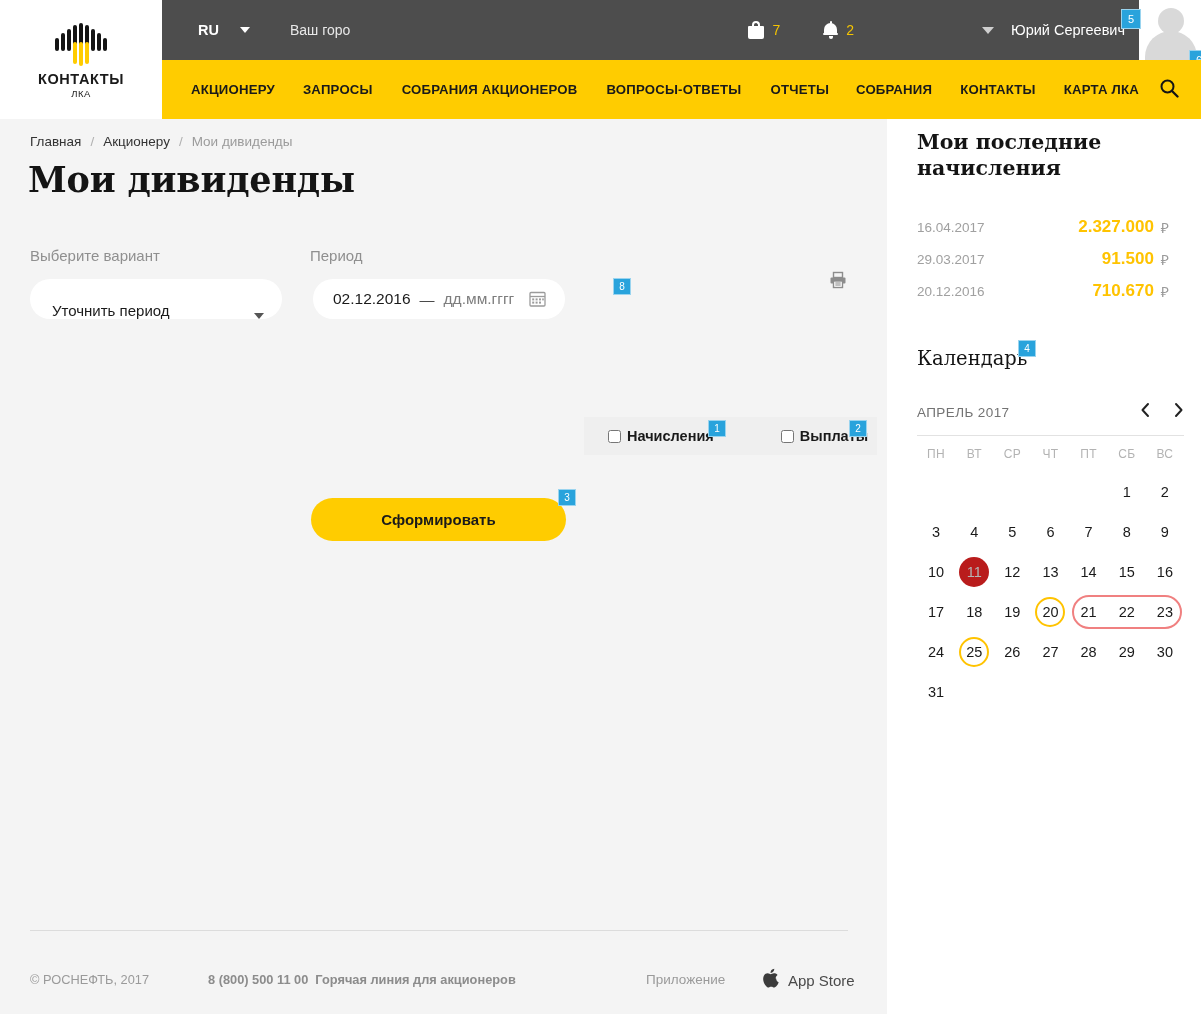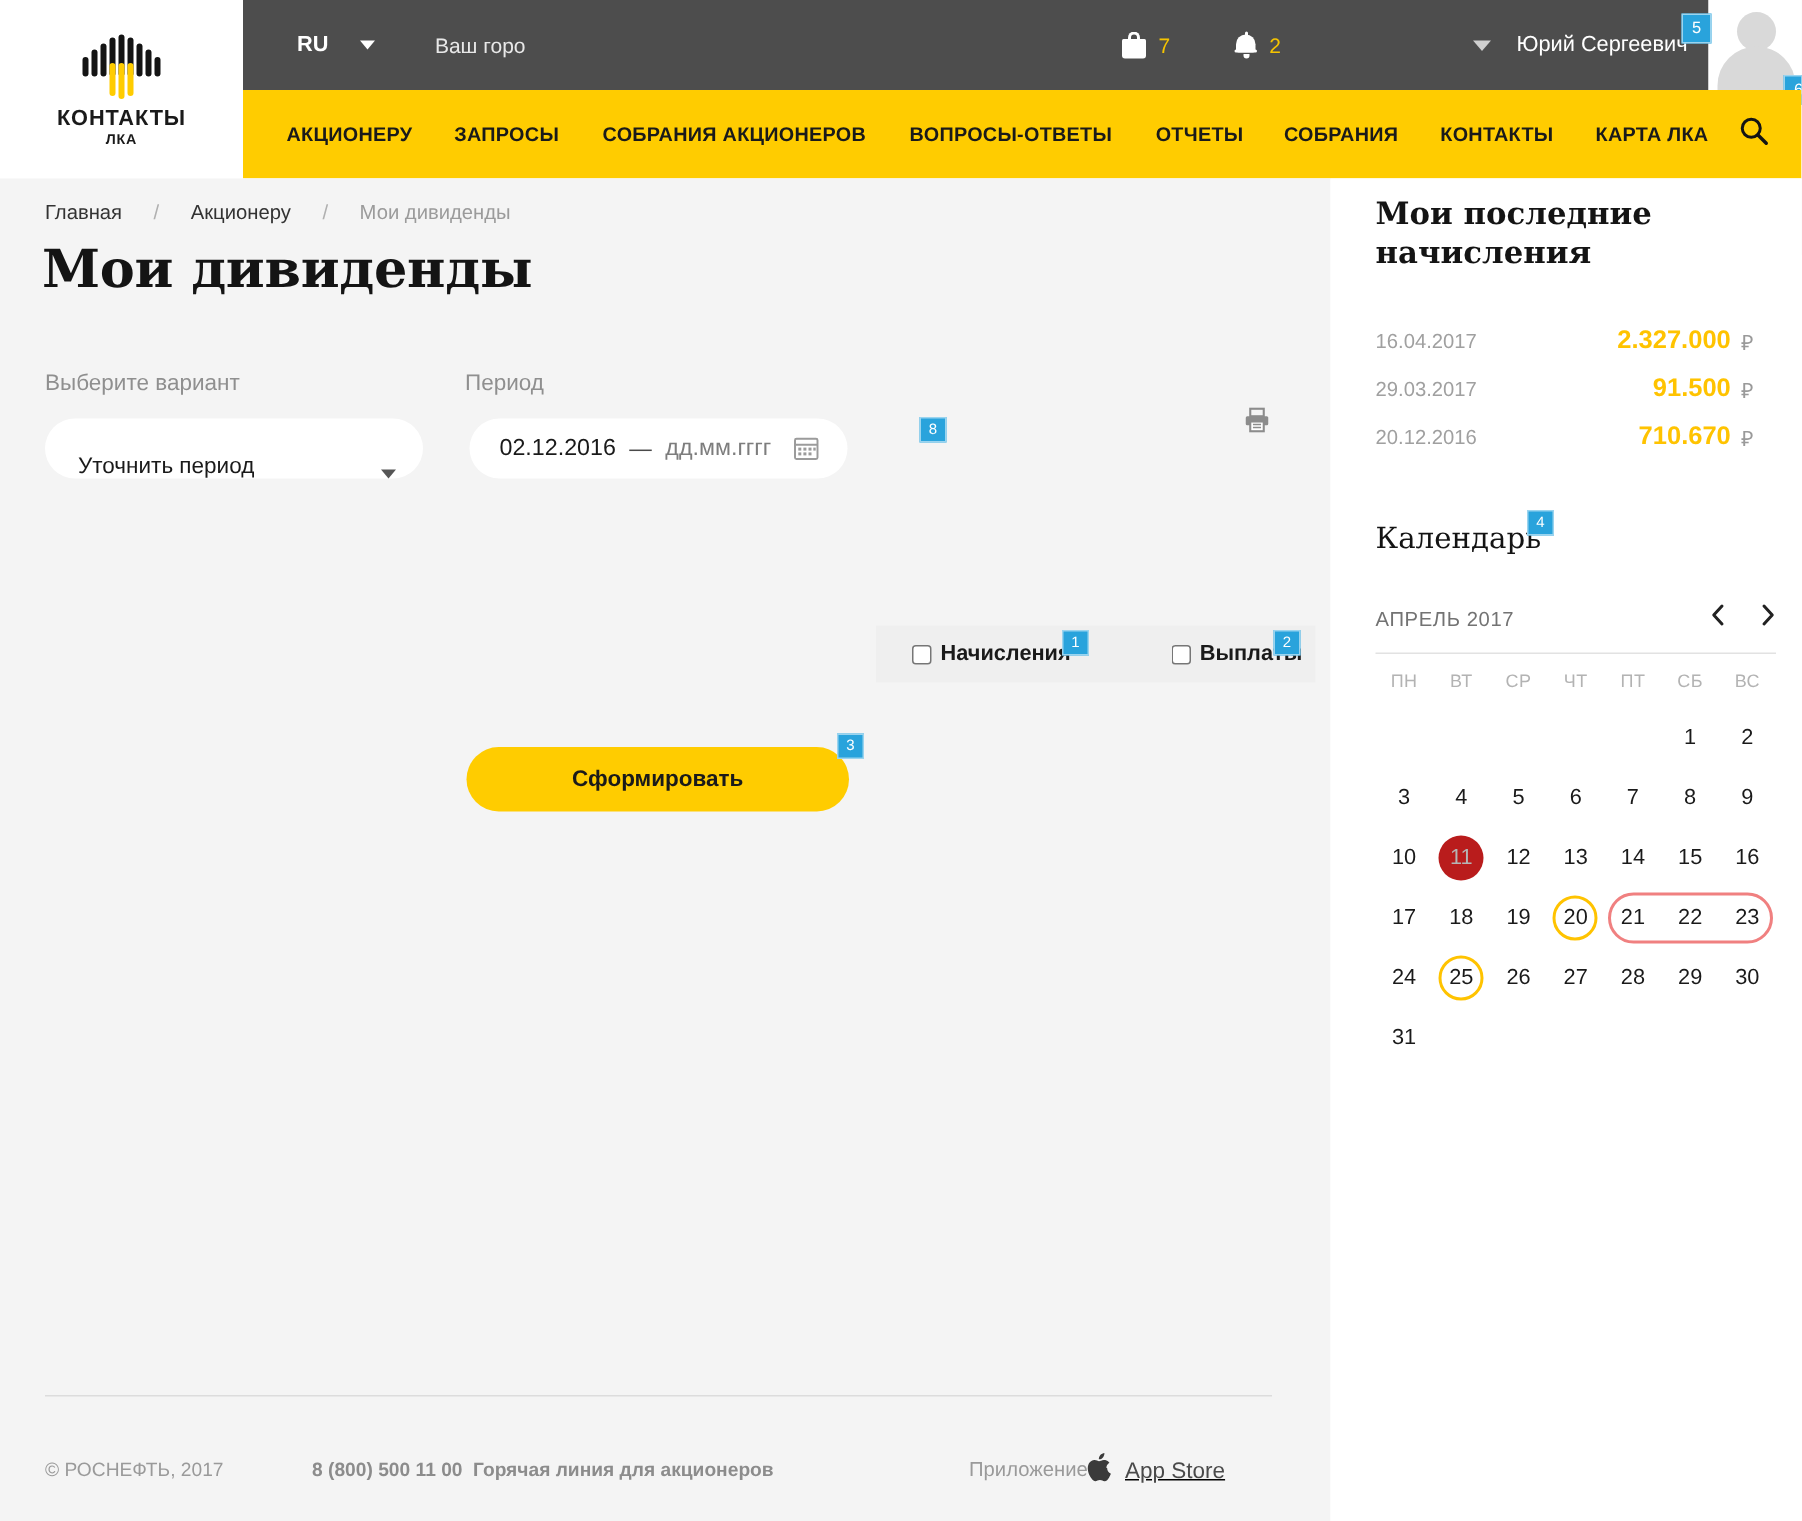--- a/index.html
+++ b/index.html
@@ -16,21 +16,21 @@
   .logo-box {
     position: absolute; left: 0; top: 0; width: 162px; height: 119px;
     background: #ffffff; display: flex; flex-direction: column;
     align-items: center; justify-content: center;
   }
   .logo-mark { width: 56px; height: 48px; position: relative; }
   .logo-text {
     font-size: 14.5px; font-weight: bold; letter-spacing: .6px;
     color: #1a1a1a; margin-top: 3px;
   }
-  .logo-sub { font-size: 9.5px; color: #1a1a1a; margin-top: 1px; letter-spacing: .5px; font-weight: bold; }
+  .logo-sub { font-size: 9.5px; color: #1a1a1a; margin-top: 1px; letter-spacing: .5px; }
 
   .topbar {
     position: absolute; left: 162px; top: 0; width: 977px; height: 60px;
     background: #4d4d4d; display: flex; align-items: center;
   }
   .lang {
     margin-left: 36px; color: #ffffff; font-size: 14.5px; font-weight: bold;
     display: flex; align-items: center; gap: 21px; cursor: pointer;
   }
   .caret { width: 0; height: 0; border-left: 5px solid transparent;
@@ -87,21 +87,21 @@
     position: absolute; left: 0; top: 0; width: 887px; height: 895px;
     background: #f4f4f4;
   }
   .side {
     position: absolute; left: 887px; top: 0; width: 314px; height: 895px;
     background: #ffffff;
   }
 
   .crumbs {
     position: absolute; left: 30px; top: 15px;
-    font-size: 13.5px; color: #333; display: flex; align-items: center; gap: 21px;
+    font-size: 13.5px; color: #333; display: flex; align-items: center; gap: 9px;
   }
   .crumbs a { color: #333; text-decoration: none; }
   .crumbs .sep { color: #b0b0b0; }
   .crumbs .cur { color: #9b9b9b; }
 
   .print-ico { position: absolute; left: 829px; top: 152px; cursor: pointer; }
 
   .h1 {
     position: absolute; left: 28px; top: 40px;
     font-family: "DejaVu Serif", serif;
@@ -155,22 +155,22 @@
     position: absolute; left: 30px; top: 811px; width: 818px; height: 1px;
     background: #dcdcdc;
   }
   .footer { position: absolute; left: 0; top: 840px; width: 887px; height: 55px; }
   .f-copy { position: absolute; left: 30px; top: 13px; font-size: 12.8px; color: #9a9a9a;
             white-space: nowrap; }
   .f-phone { position: absolute; left: 208px; top: 13px; font-size: 12.8px;
              font-weight: bold; color: #8c8c8c; white-space: nowrap; }
   .f-hot { font-weight: bold; color: #8c8c8c; margin-left: 7px; }
   .f-app { position: absolute; left: 646px; top: 13px; font-size: 13.5px; color: #9a9a9a; }
-  .f-store { position: absolute; left: 724px; top: 9px; display: flex;
-             align-items: center; gap: 9px; cursor: pointer; text-decoration: underline; }
+  .f-store { position: absolute; left: 762px; top: 9px; display: flex;
+             align-items: center; gap: 9px; cursor: pointer; }
   .f-store .lbl { font-size: 15px; color: #4a4a4a; }
 
   
   .s-title {
     position: absolute; left: 30px; top: 10px; width: 230px;
     font-family: "DejaVu Serif", serif;
     font-size: 20.5px; font-weight: bold; color: #141414; line-height: 1.28;
   }
   .accr-row {
     position: absolute; left: 30px; width: 252px; height: 32px;

